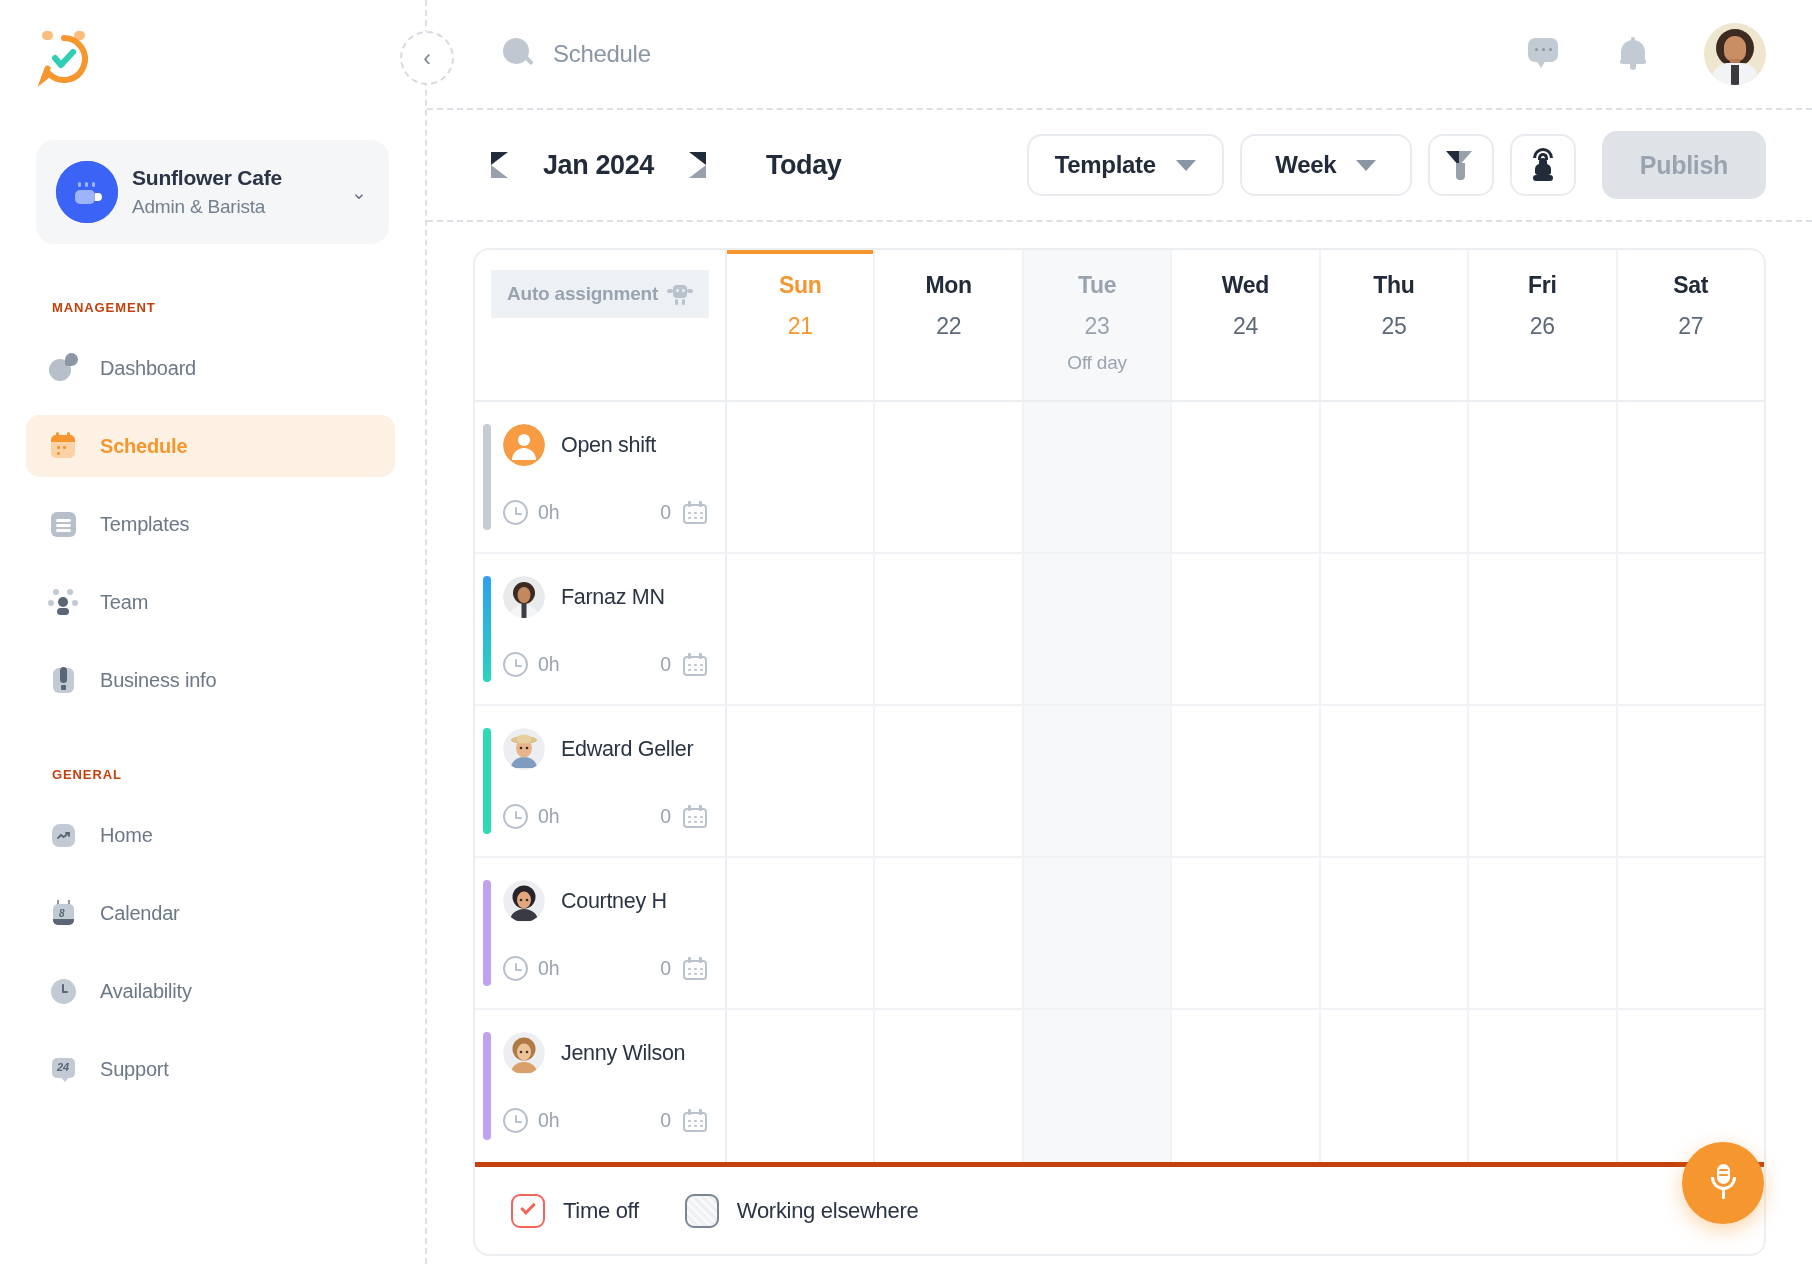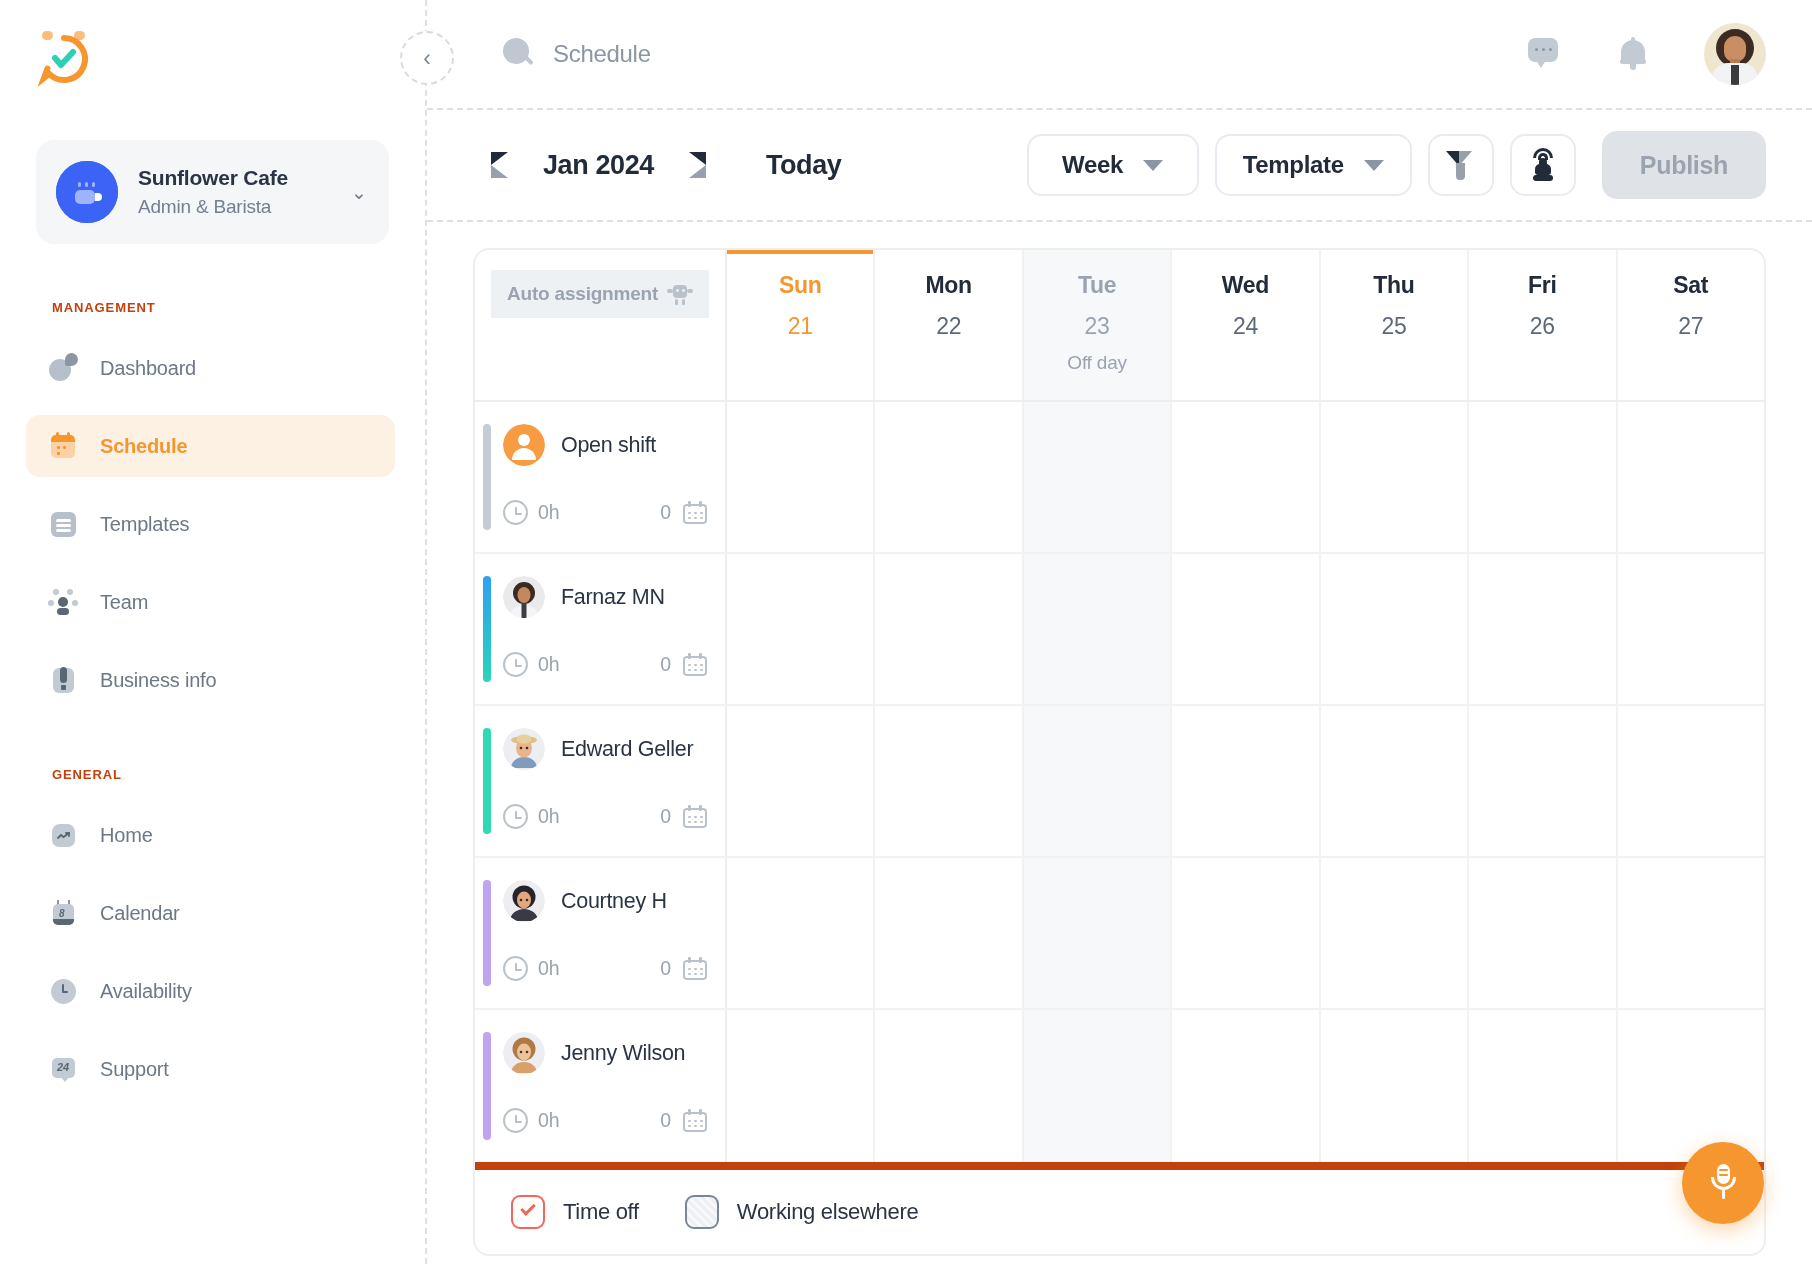--- a/index.html
+++ b/index.html
@@ -31,21 +31,21 @@
   .logo { width: 60px; height: 60px; position: relative; }
 
   .org-card {
     margin: 52px 36px 0 36px;
     background: #f4f6f8;
     border-radius: 18px;
     height: 104px;
     display: flex;
     align-items: center;
     padding: 0 18px 0 20px;
-    gap: 20px;
+    gap: 14px;
   }
   .org-avatar {
     width: 62px; height: 62px; border-radius: 50%;
     background: #3b63f6;
     flex: 0 0 62px;
     position: relative;
   }
   .org-text { flex: 1; }
   .org-name { font-size: 21px; font-weight: bold; color: #2b3445; letter-spacing: -0.2px; }
   .org-role { font-size: 19px; color: #74808f; margin-top: 6px; letter-spacing: -0.2px; }
@@ -280,21 +280,21 @@
   .shifts { font-size: 19.5px; color:#9aa4b0; margin-left:auto; letter-spacing:-0.2px;}
   .calmini { width:24px; height:24px; position:relative; margin-left: 12px; flex:0 0 24px;}
   .calmini .bx { position:absolute; left:0; top:3px; width:24px; height:20px; border:2.2px solid #b9c2cc; border-radius:4px;}
   .calmini .p1 { position:absolute; left:5px; top:0; width:2.5px; height:6px; background:#b9c2cc; border-radius:1px;}
   .calmini .p2 { position:absolute; left:16px; top:0; width:2.5px; height:6px; background:#b9c2cc; border-radius:1px;}
   .calmini .dt { position:absolute; width:2.5px; height:2.5px; background:#b9c2cc; border-radius:1px;}
   .grid-cell { flex:1; border-right: 2px solid #f0f2f5; cursor:pointer;}
   .grid-cell:last-child { border-right:none;}
   .grid-cell.off { background:#f7f8fa; }
 
-  .sched-foot { height: 92px; display:flex; align-items:center; padding: 0 36px; gap: 46px; border-top: 8px solid #c2410c;}
+  .sched-foot { height: 92px; display:flex; align-items:center; padding: 0 36px; gap: 46px; border-top: 5px solid #c2410c;}
   .legend { display:flex; align-items:center; gap: 18px; }
   .chk-timeoff { width:34px; height:34px; border-radius:9px; border:2.6px solid #f4645a; position:relative; }
   .chk-timeoff .ck { position:absolute; left:8px; top:7px; width:14px; height:8px; border-left:3px solid #f4645a; border-bottom:3px solid #f4645a; transform: rotate(-45deg);}
   .chk-elsewhere { width:34px; height:34px; border-radius:9px; border:2.6px solid #7a8694; background: repeating-linear-gradient(45deg,#eef0f3 0 3px,#f8f9fa 3px 6px);}
   .legend-label { font-size: 22px; color:#2b3445; letter-spacing:-0.3px;}
 
   .fab {
     position:absolute; right: 48px; bottom: 40px;
     width: 82px; height: 82px; border-radius: 50%;
     background: #f5962f;
@@ -485,25 +485,25 @@
           </span>
         <span class="month-label">Jan 2024</span>
         <span class="arrow-btn">
             <i class="tri tri-r"></i>
           </span>
       </div>
       <span class="today-btn">Today</span>
 
       <div class="toolbar-right">
         <div class="pill-btn">
-          <span class="pill-label">Week</span>
+          <span class="pill-label">Template</span>
           <i class="caret"></i>
         </div>
         <div class="pill-btn">
-          <span class="pill-label">Template</span>
+          <span class="pill-label">Week</span>
           <i class="caret"></i>
         </div>
         <div class="icon-btn">
           <span class="funnel">
               <i class="t1"></i>
               <i class="t2"></i>
               <i class="s"></i>
             </span>
         </div>
         <div class="icon-btn">

